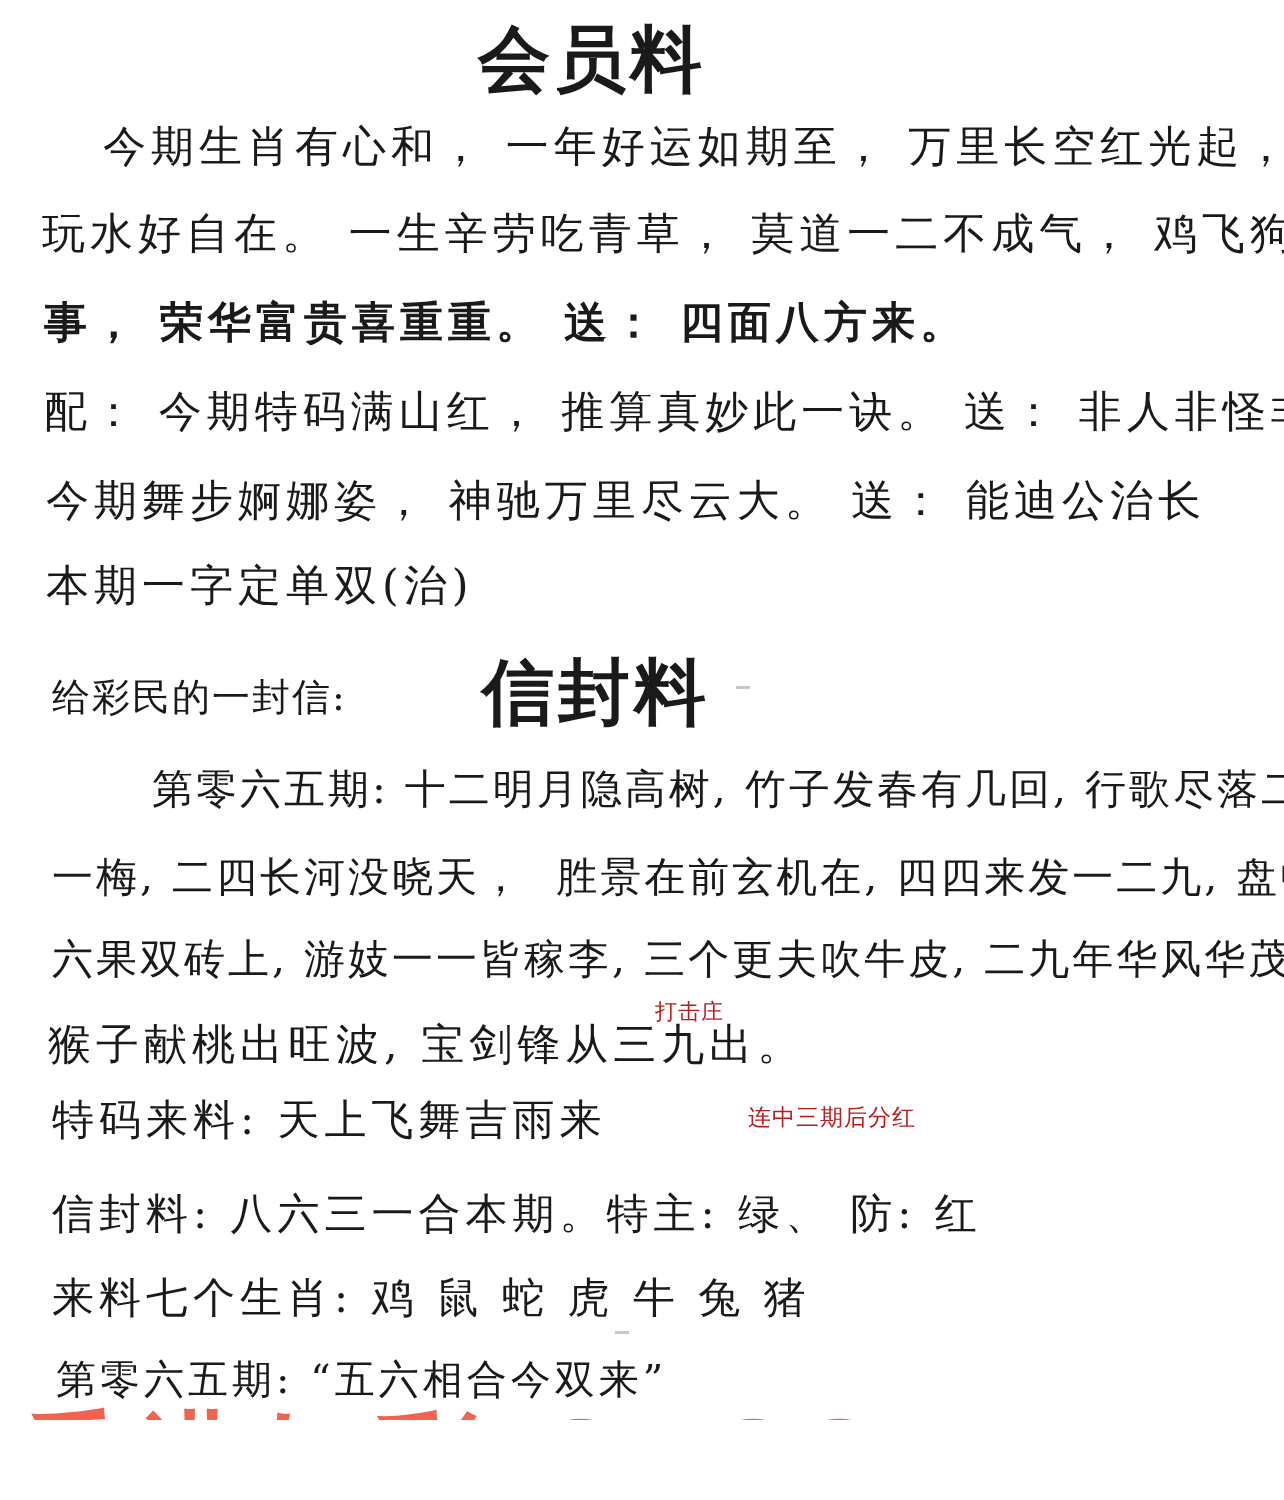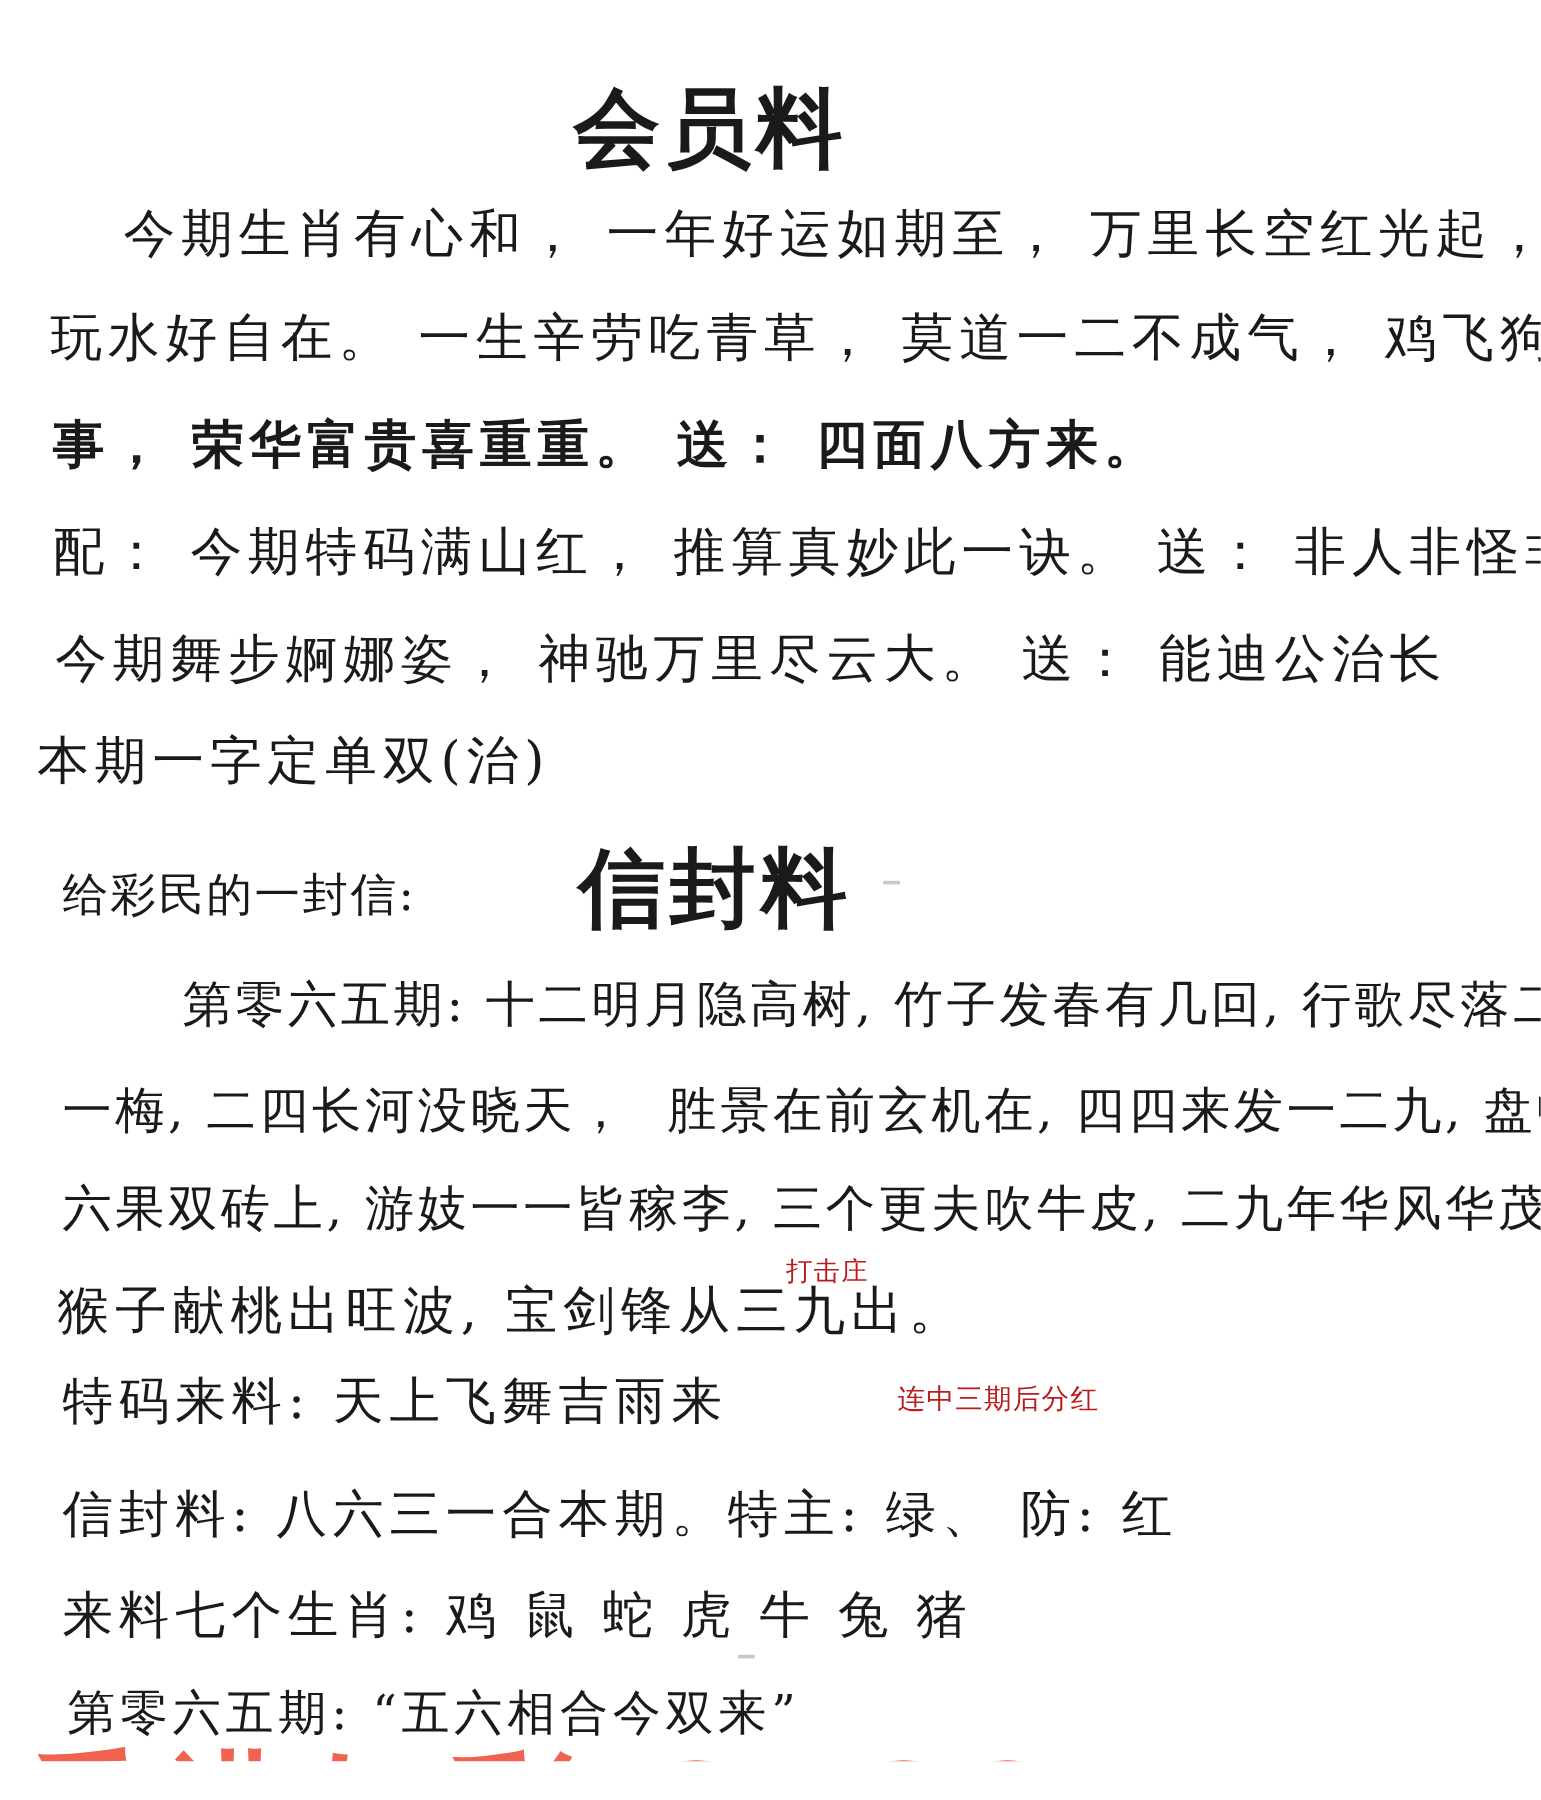--- a/index.html
+++ b/index.html
@@ -8,21 +8,20 @@
     background: #ffffff;
   }
   .page {
     position: relative;
     width: 1284px;
     height: 1420px;
     background: #ffffff;
     overflow: hidden;
     font-family: "DejaVu Serif", serif;
     color: #1a1a1a;
-    margin-top: 48px;
   }
   .line {
     position: absolute;
     white-space: pre;
     color: #1a1a1a;
   }
   .body-line {
     font-size: 43px;
     letter-spacing: 5px;
   }
@@ -83,21 +82,21 @@
   <div class="line body-line" style="top:118px; left:103px;">今期生肖有心和， 一年好运如期至， 万里长空红光起， 游山</div>
 
   <div class="line body-line" style="top:205px; left:42px;">玩水好自在。 一生辛劳吃青草， 莫道一二不成气， 鸡飞狗跳非常</div>
 
   <div class="line body-line" style="top:294px; left:44px;font-weight:bold;">事， 荣华富贵喜重重。 送： 四面八方来。</div>
 
   <div class="line body-line" style="top:383px; left:44px;">配： 今期特码满山红， 推算真妙此一诀。 送： 非人非怪非仙。</div>
 
   <div class="line body-line" style="top:472px; left:46px;">今期舞步婀娜姿， 神驰万里尽云大。 送： 能迪公治长</div>
 
-  <div class="line body-line" style="top:557px; left:31px;">本期一字定单双(治)</div>
+  <div class="line body-line" style="top:557px; left:46px;">本期一字定单双(治)</div>
 
   <div class="line section-title" style="top:645px; left:482px;">信封料</div>
 
   <div class="line letter-label" style="top:672px; left:52px;">给彩民的一封信:</div>
 
   <div class="artifact-dash" style="top:686px; left:736px; width:14px; height:3px;"></div>
 
   <div class="line poem-line" style="top:762px; left:152px;">第零六五期: 十二明月隐高树, 竹子发春有几回, 行歌尽落二</div>
 
   <div class="line poem-line" style="top:850px; left:52px;">一梅, 二四长河没晓天，  胜景在前玄机在, 四四来发一二九, 盘中</div>

